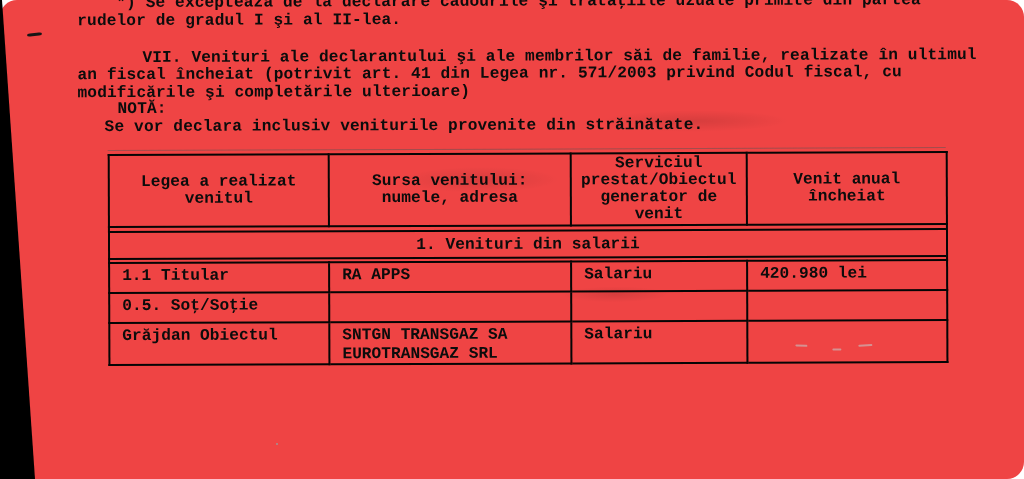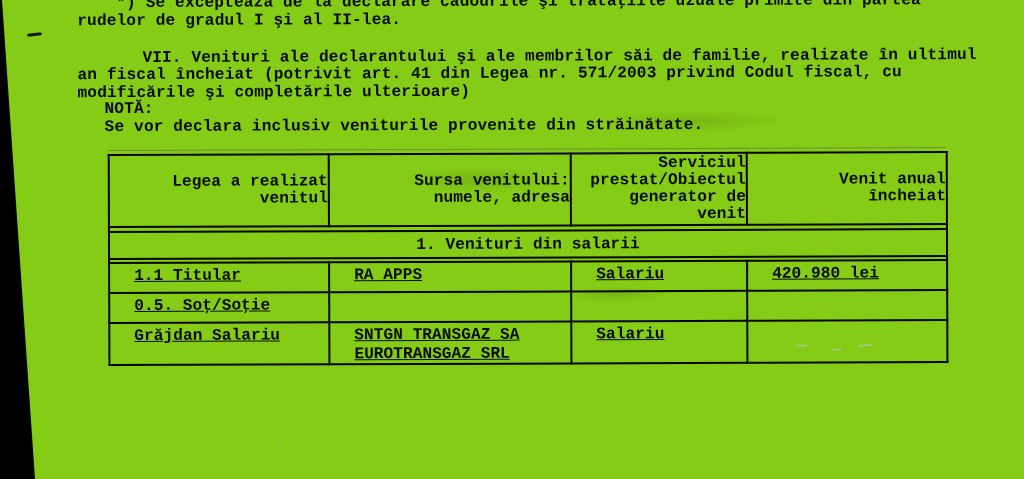--- a/index.html
+++ b/index.html
@@ -2,54 +2,54 @@
 <html><head>
 <meta charset="utf-8">
 <style>
   html,body{margin:0;padding:0;}
   body{
     width:1024px;height:479px;overflow:hidden;position:relative;
     background:#ffffff;
     font-family:"Liberation Mono","DejaVu Sans Mono",monospace;
     font-weight:bold;color:#0c0c0c;
   }
-  .page{position:absolute;inset:0;background:#84cc16;}
+  .page{position:absolute;inset:0;background:#ef4444;border-radius:17px;}
   .tilt{position:absolute;inset:0;transform:rotate(-0.2deg);transform-origin:120px 240px;}
   .line{
     position:absolute;white-space:nowrap;
     font-size:16.2px;line-height:18px;letter-spacing:0.1px;
   }
   
   .l-note1{left:117px;top:-6px;}
   .l-note2{left:78px;top:12px;}
   .l-vii1{left:143px;top:49px;}
   .l-vii2{left:78px;top:66px;}
   .l-vii3{left:78px;top:84px;}
-  .l-nota{left:105px;top:100px;}
+  .l-nota{left:118px;top:100px;}
   .l-nota2{left:105px;top:118px;}
 
   
   table.income{
     position:absolute;left:108px;top:154px;
     border-collapse:collapse;table-layout:fixed;width:838px;
     font-size:16.2px;
   }
   table.income td,table.income th{
     border:2px solid #050505;overflow:hidden;
   }
   th.hdr{
-    font-weight:bold;text-align:right;vertical-align:middle;
+    font-weight:bold;text-align:center;vertical-align:middle;
     white-space:pre-line;line-height:17px;padding:0;
   }
   td.section{
     text-align:center;vertical-align:middle;line-height:17px;padding-top:3px;
   }
   td.cell{
     vertical-align:top;white-space:pre-line;
-    line-height:18.5px;padding:3px 4px 0 24px;text-decoration:underline;
+    line-height:18.5px;padding:3px 4px 0 12px;
   }
   
   .rule{position:absolute;left:108px;width:838px;background:#050505;height:2px;}
   .rule-a{top:231px;}
   .rule-b{top:258px;}
   .rule-faint{top:150px;height:1px;background:#555;opacity:.5;}
 
   
   .wedge{
     position:absolute;left:0;top:0;width:35px;height:479px;background:#000;
@@ -116,21 +116,21 @@
         <td class="cell">Salariu</td>
         <td class="cell">420.980 lei</td>
       </tr>
       <tr style="height:30px">
         <td class="cell">0.5. Soţ/Soţie</td>
         <td class="cell"></td>
         <td class="cell"></td>
         <td class="cell"></td>
       </tr>
       <tr style="height:42px">
-        <td class="cell">Grăjdan Salariu</td>
+        <td class="cell">Grăjdan Obiectul</td>
         <td class="cell">SNTGN TRANSGAZ SA
 EUROTRANSGAZ SRL</td>
         <td class="cell">Salariu</td>
         <td class="cell"></td>
       </tr>
     </tbody>
       </table>
 
     <div class="rule rule-faint"></div>
     <div class="rule rule-a"></div>

